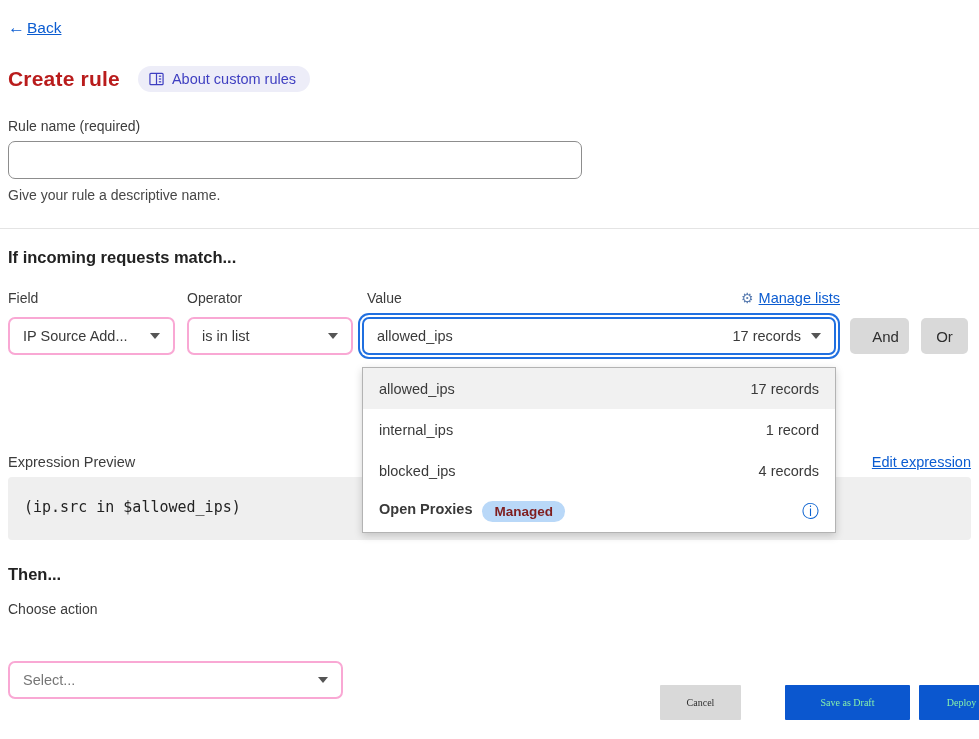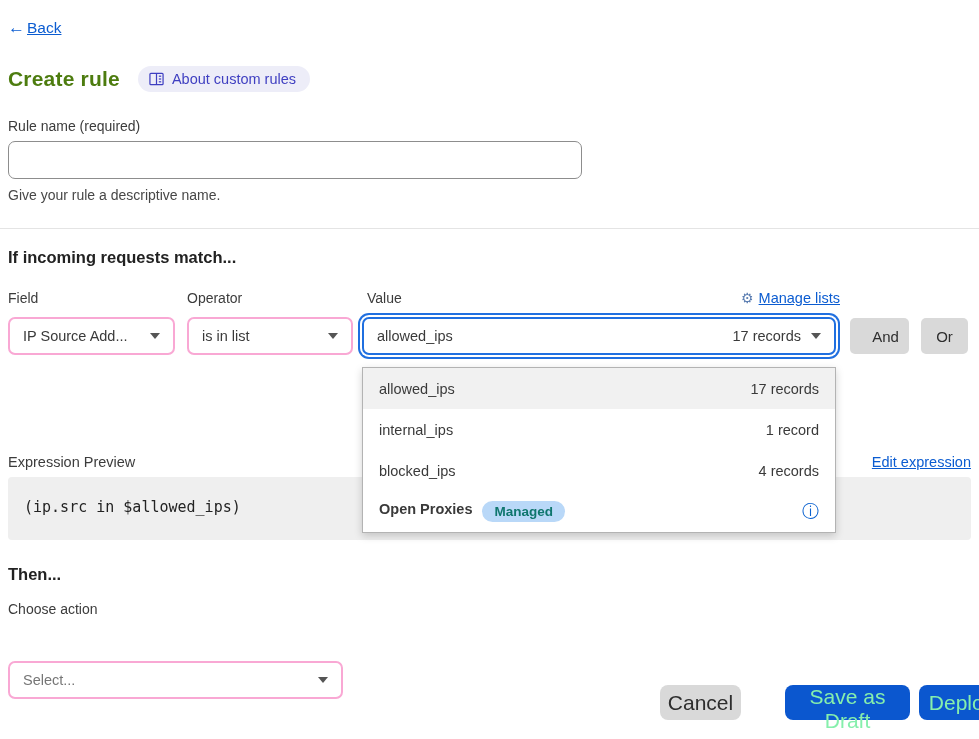--- a/index.html
+++ b/index.html
@@ -10,21 +10,21 @@
   .abs { position:absolute; }
 
   a.link { color:#0b5cd1; text-decoration:underline; cursor:pointer; font-size:15px; }
 
   
   .back { left:8px; top:18px; font-size:15.5px; color:#0b5cd1; display:flex; align-items:center; gap:2px; }
   .back .arrow { text-decoration:none; font-size:17px; }
 
   
   .title-row { left:8px; top:66px; display:flex; align-items:center; gap:18px; }
-  .page-title { font-size:21px; font-weight:bold; color:#4d7c0f; letter-spacing:.2px; }
+  .page-title { font-size:21px; font-weight:bold; color:#b91c1c; letter-spacing:.2px; }
   .about-badge { display:inline-flex; align-items:center; gap:8px; background:#ededf8; color:#3f3fc1;
                  border-radius:14px; padding:5px 14px 5px 11px; font-size:14.5px; cursor:pointer; }
   .about-badge svg { display:block; }
 
   .field-label { font-size:14px; color:#3c3c3c; }
   .help-text { font-size:14px; color:#474747; }
 
   input.text-input { width:574px; height:38px; border:1px solid #8d8d8d; border-radius:7px;
                      font-size:14px; padding:0 12px; outline:none; background:#fff;
                      font-family:"Liberation Sans",sans-serif; }
@@ -52,37 +52,37 @@
   .manage-lists .txt { text-decoration:underline; }
 
   
   .dropdown { left:362px; top:367px; width:474px; background:#fff; border:1px solid #b3b3b3;
               box-shadow:0 3px 8px rgba(0,0,0,.18); z-index:5; }
   .dd-row { height:41px; display:flex; align-items:center; justify-content:space-between;
             padding:0 16px; font-size:14.5px; color:#3a3a3a; cursor:pointer; }
   .dd-row.selected { background:#f1f1f1; }
   .dd-left { display:flex; align-items:flex-start; gap:10px;font-weight:bold; }
   .dd-count { color:#3a3a3a; }
-  .managed-pill { background:#b9d8f8; color:#0f766e; border-radius:12px; padding:3px 12px; font-size:13.5px; }
+  .managed-pill { background:#b9d8f8; color:#7f1d1d; border-radius:12px; padding:3px 12px; font-size:13.5px; }
   .info-icon { color:#0b62d0; font-size:17px; line-height:1; cursor:pointer; }
 
   
   .expr-label { left:8px; top:454px; font-size:14.5px; color:#3c3c3c; }
   .edit-link { top:454px; right:8px; font-size:14.5px; }
   .expr-block { left:8px; top:477px; width:963px; height:63px; background:#efefef; border-radius:4px; }
   .expr-code { left:24px; top:498px; font-family:"DejaVu Sans Mono","Liberation Mono",monospace;
                font-size:15px; color:#232323; z-index:1; }
 
   
   .action-select { left:8px; top:661px; width:335px; }
   .action-select .placeholder { color:#767676; }
 
   
-  .btn { height:35px; border:none; border-radius:8px; font-size:21px; cursor:pointer;
-         font-family:Liberation Sans, sans-serif; }
+  .btn { height:35px; border:none; border-radius:1px; font-size:10px; cursor:pointer;
+         font-family:Liberation Serif, serif; }
   .btn-blue { background:#0b57cf; color:#86efac;margin-left:33px; }
 </style>
 </head>
 <body>
 
 <div class="stage">
 
   <a class="abs back">
     <span class="arrow">←</span>
       <span style="text-decoration:underline;">Back</span>

